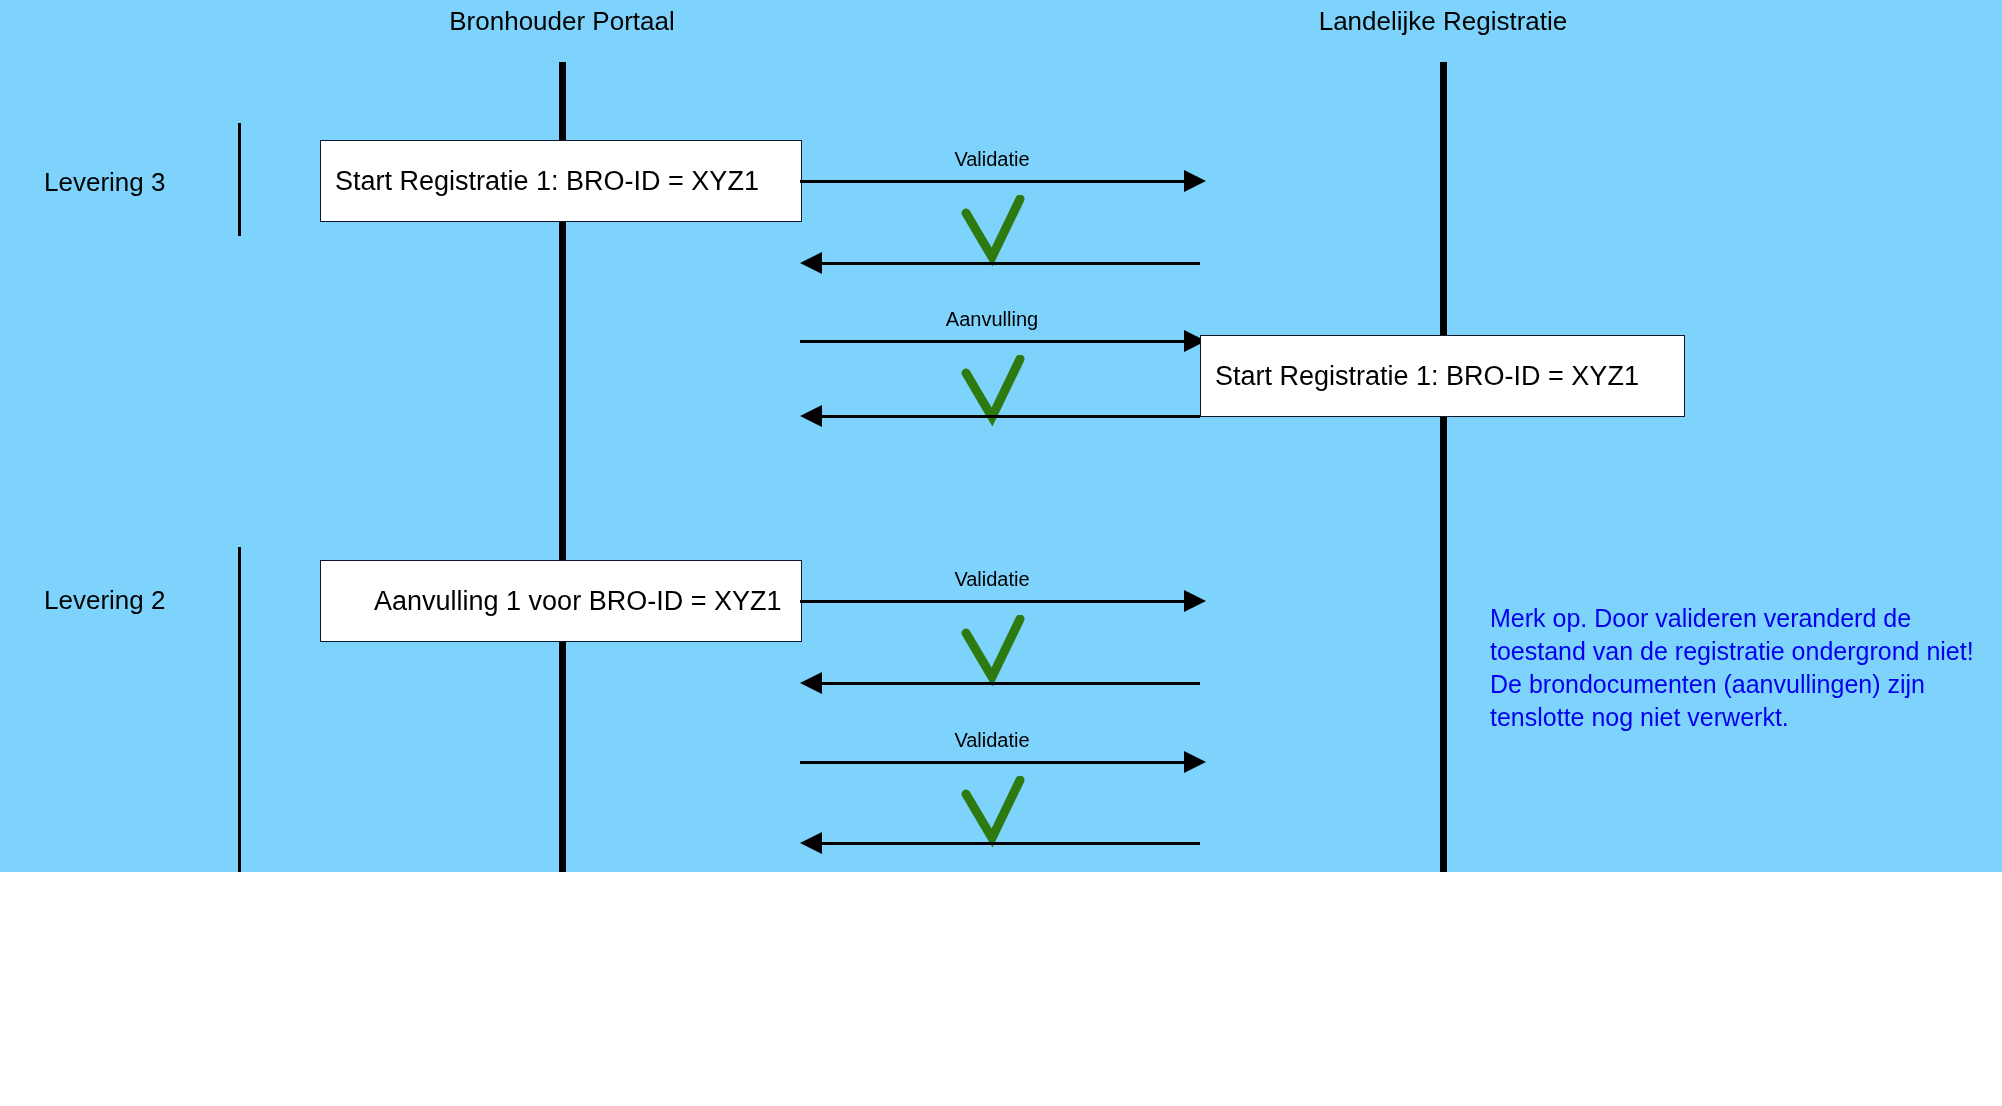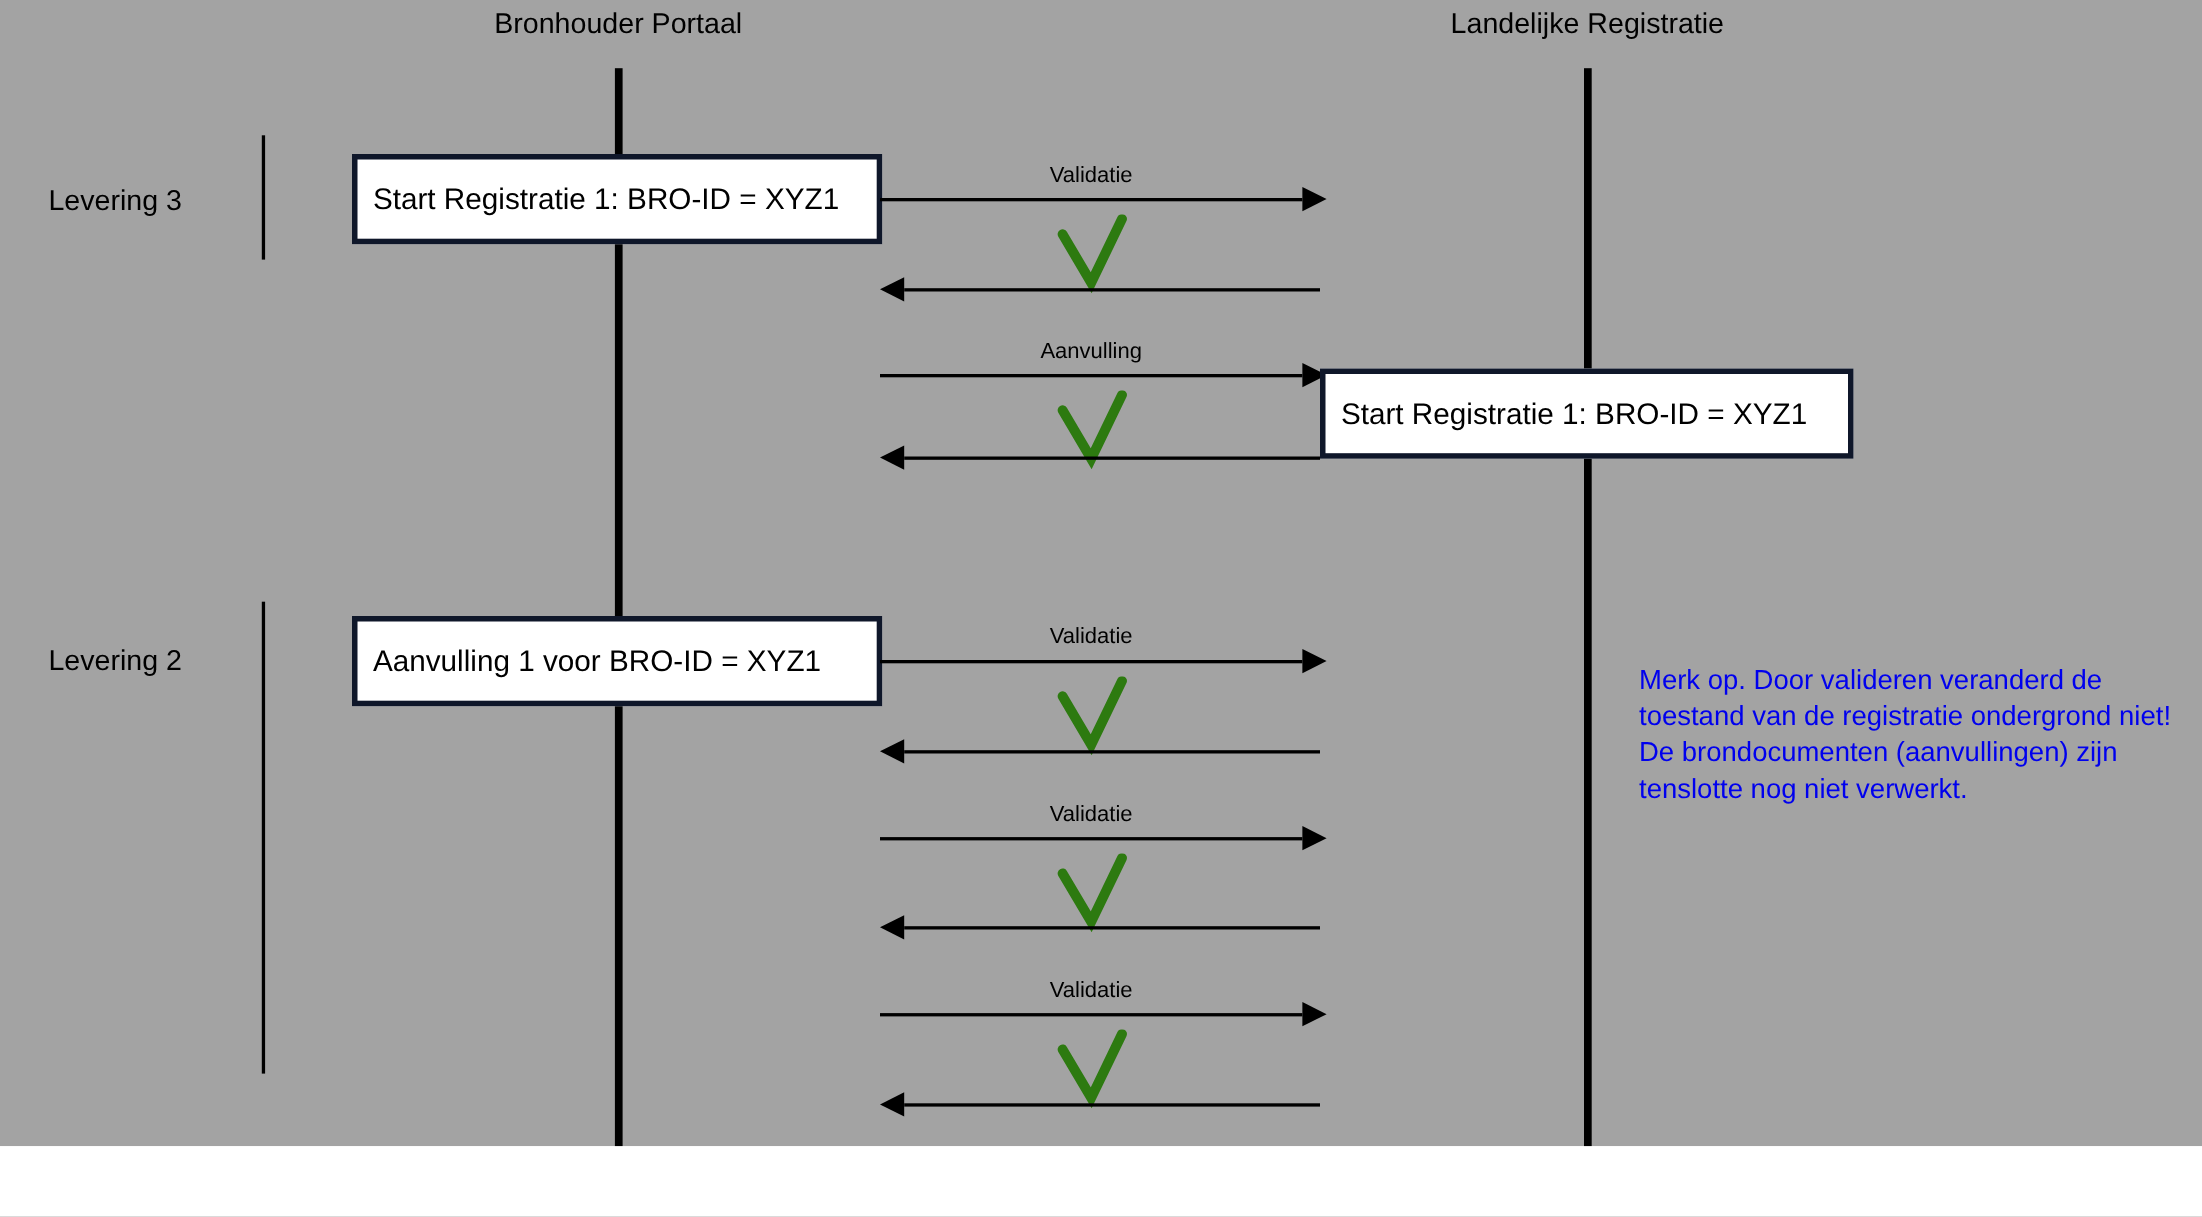--- a/index.html
+++ b/index.html
@@ -1,34 +1,34 @@
 <!DOCTYPE html>
 <html><head>
 <meta charset="utf-8">
 <title>Sequence Diagram</title>
 <style>
   html,body{margin:0;padding:0;background:#ffffff;}
   body{font-family:"Liberation Sans", sans-serif;color:#000;}
-  #stage{position:relative;width:2002px;height:1042px;background:#a3a3a3;overflow:hidden;}
+  #stage{position:relative;width:2002px;height:872px;background:#7dd3fc;overflow:hidden;}
 
   .lifeline-header{
     position:absolute;font-size:26px;color:#000;white-space:nowrap;
     text-align:center;transform:translateX(-50%);
   }
   .lifeline{
     position:absolute;width:7px;background:#000;
   }
   .lane-label{
     position:absolute;font-size:26px;color:#000;white-space:nowrap;
   }
   .lane-bracket{
     position:absolute;width:3px;background:#000;
   }
   .msgbox{
-    position:absolute;border:5px solid #0f172a;background:#fff;
+    position:absolute;border:1px solid #0f172a;background:#fff;
     box-sizing:border-box;display:flex;align-items:center;
   }
   .msgbox span{
     font-size:27px;color:#000;white-space:nowrap;padding-left:14px;
   }
   .arrow-line{
     position:absolute;height:3px;background:#000;
   }
   .arrow-head-right{
     position:absolute;width:0;height:0;
@@ -95,21 +95,21 @@
     <span>Start Registratie 1: BRO-ID = XYZ1</span>
   </div>
 
   <svg class="checkmark" style="left:960px;top:355px;" width="70" height="72" viewBox="0 0 70 72">
     <path d="M6 18 L32 62 L60 4" fill="none" stroke="#2d7a10" stroke-width="9" stroke-linecap="round" stroke-linejoin="miter"></path>
   </svg>
 
   <div class="arrow-line" style="left:822px;top:415px;width:378px;"></div>
   <div class="arrow-head-left" style="left:800px;top:405px;"></div>
 
-  <div class="msgbox" style="left:320px;top:560px;width:482px;height:82px;">
+  <div class="msgbox" style="left:320px;top:560px;width:482px;height:82px;padding-left:39px;">
     <span>Aanvulling 1 voor BRO-ID = XYZ1</span>
   </div>
 
   <div class="arrow-line" style="left:800px;top:600px;width:384px;"></div>
   <div class="arrow-head-right" style="left:1184px;top:590px;"></div>
   <div class="arrow-label" style="left:992px;top:568px;">Validatie</div>
 
   <svg class="checkmark" style="left:960px;top:615px;" width="70" height="72" viewBox="0 0 70 72">
     <path d="M6 18 L32 62 L60 4" fill="none" stroke="#2d7a10" stroke-width="9" stroke-linecap="round" stroke-linejoin="miter"></path>
   </svg>

